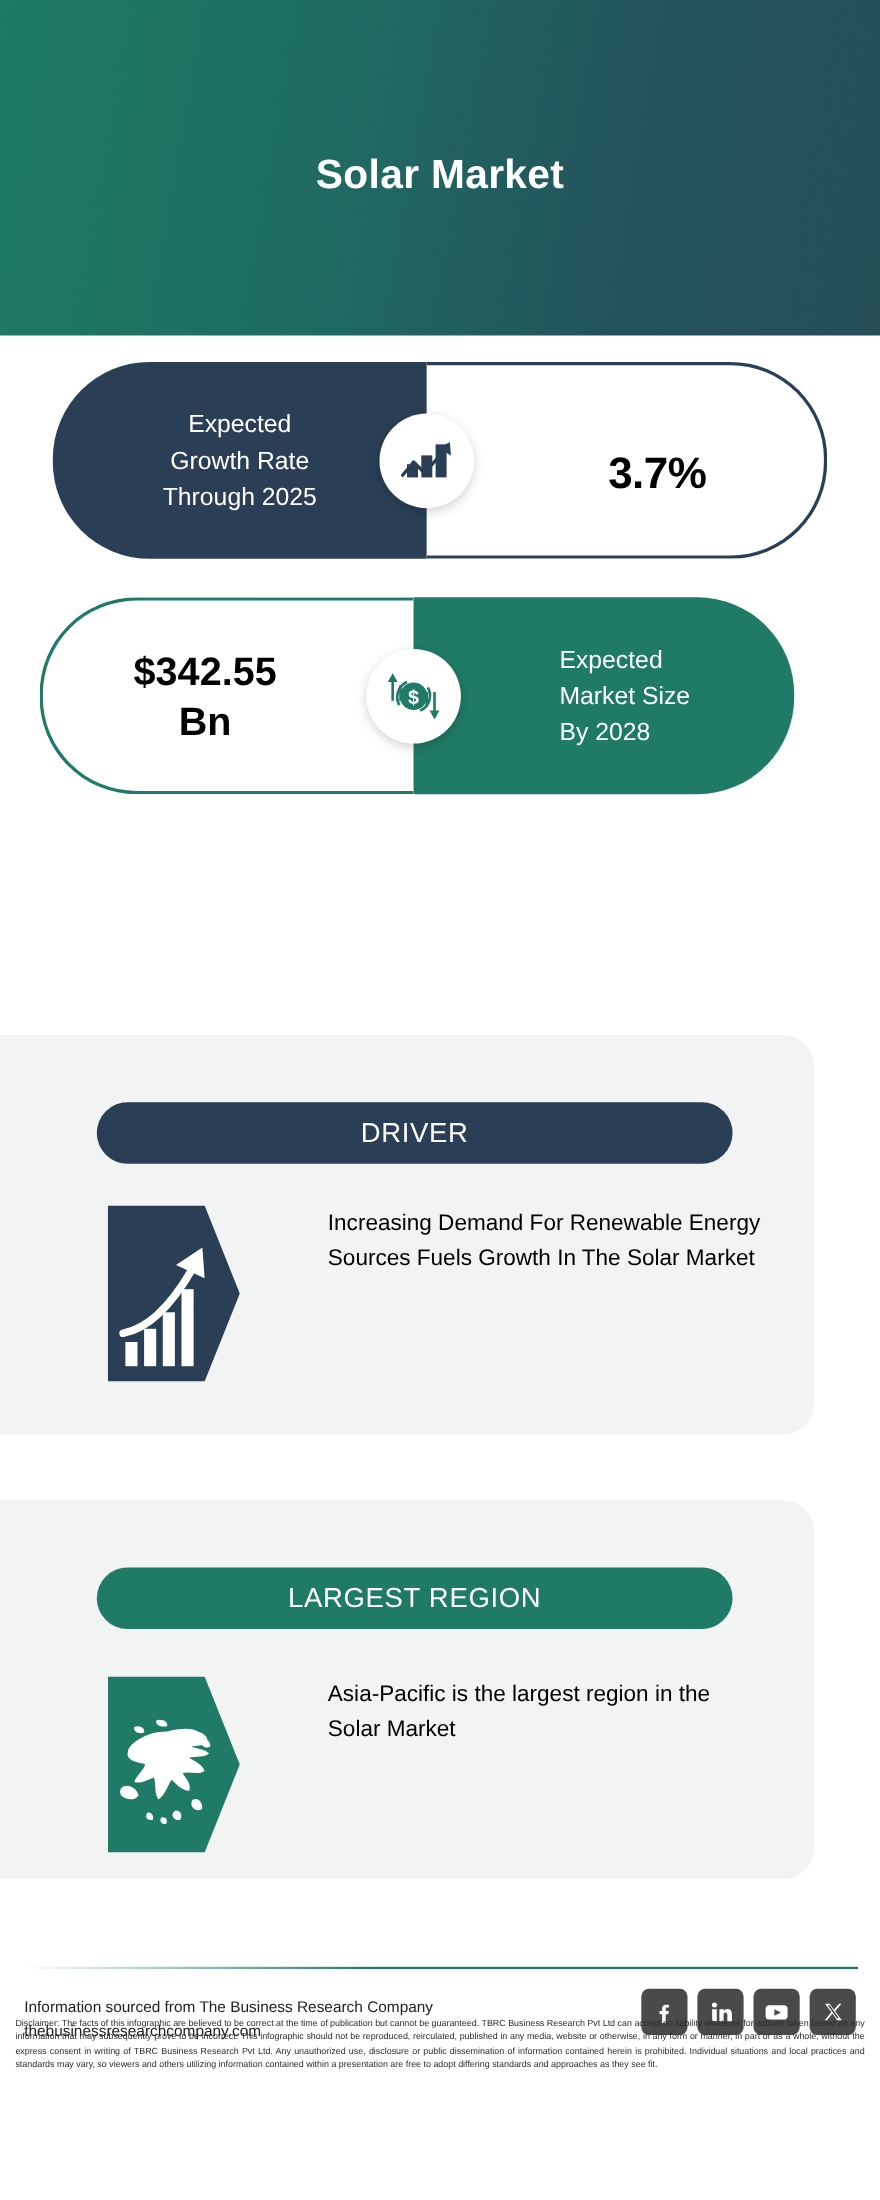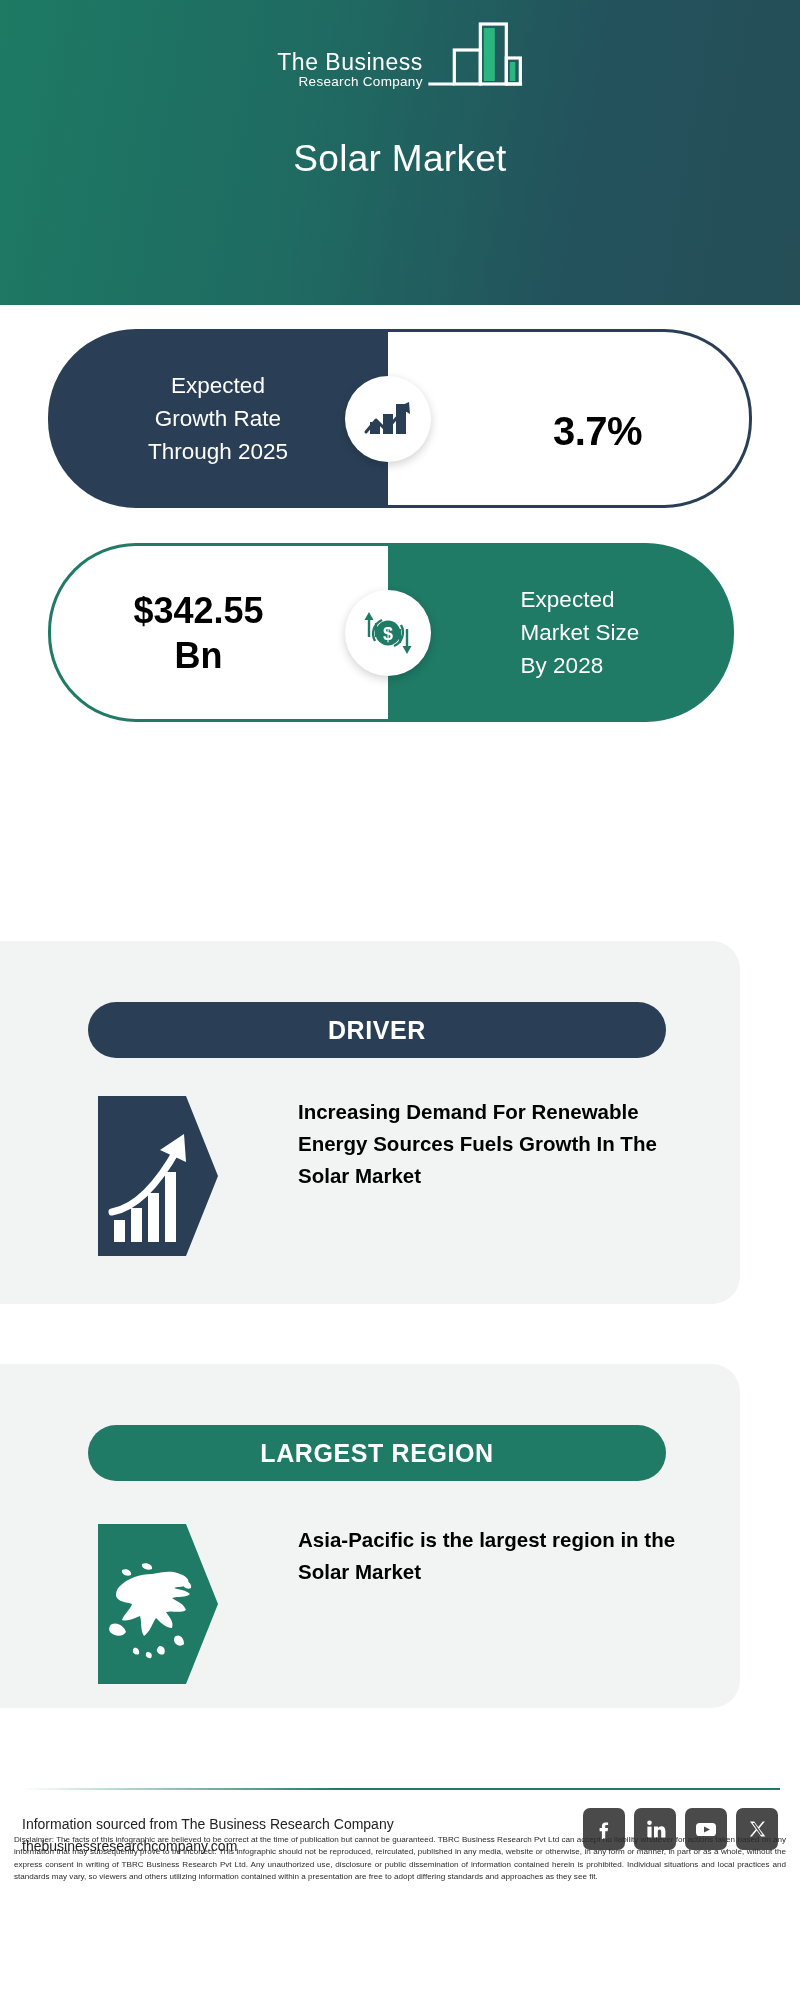--- a/index.html
+++ b/index.html
@@ -30,21 +30,21 @@
   }
   .logo-l2 {
     color:#ffffff; font-size:13.5px; letter-spacing:.3px;
     font-weight:300; line-height:1.2; white-space:nowrap;
   }
   .logo-mark { padding-bottom:8px; }
 
   .header-title {
     position:absolute; left:0; right:0; top:138px;
     text-align:center; color:#ffffff;
-    font-size:37px; font-weight:400; letter-spacing:.3px;
+    font-size:37px; font-weight:700; letter-spacing:.3px;
   }
 
   
   .stat1 {
     position:absolute; left:48px; top:329px;
     width:704px; height:179px;
   }
   .stat1-left {
     position:absolute; left:0; top:0;
     width:340px; height:179px;
@@ -73,21 +73,21 @@
     position:absolute; left:297px; top:47px;
     width:86px; height:86px; border-radius:50%;
     background:#ffffff;
     box-shadow:0 3px 10px rgba(0,0,0,.18);
     display:flex; align-items:center; justify-content:center;
     z-index:5;
   }
 
   
   .stat2 {
-    position:absolute; left:48px; top:543px;
+    position:absolute; left:36px; top:543px;
     width:686px; height:131px;
   }
   .stat2-left {
     position:absolute; left:0; top:0;
     width:340px; height:179px;
     background:#ffffff;
     border:3px solid #1f7a66;
     border-right:none;
     border-radius:88px 0 0 88px;
     display:flex; align-items:center; justify-content:center;
@@ -115,21 +115,20 @@
     display:flex; align-items:center; justify-content:center;
     z-index:5;
   }
 
   
   .panel {
     position:absolute; left:0;
     width:740px;
     background:#f2f3f3;
     border-radius:0 28px 28px 0;
-    font-weight:bold;
   }
   #panel-driver { top:941px; height:363px; }
   #panel-region { top:1364px; height:344px;padding-left:28px; }
 
   .pill {
     position:absolute; left:88px;
     height:56px; border-radius:28px;
     display:flex; align-items:center; justify-content:center;
     color:#ffffff; font-size:25px; letter-spacing:.6px;
   }
@@ -172,37 +171,20 @@
     position:absolute; left:14px; right:14px; top:1834px;
     font-size:8.1px; line-height:1.53; color:#2b2b2b;
     text-align:justify;
   }
 </style>
 </head>
 <body>
 
 <div class="header">
 
-  <div class="logo-wrap">
-    <div class="logo-text">
-      <div class="logo-l1">The Business</div>
-      <div class="logo-l2">Research Company</div>
-    </div>
-    <div class="logo-mark">
-      <svg width="96" height="68" viewBox="0 0 96 68">
-        <polyline points="2,64 2,64 28,64" fill="none" stroke="#ffffff" stroke-width="3.2"></polyline>
-        <rect x="28" y="30" width="26" height="34" fill="none" stroke="#ffffff" stroke-width="3.2"></rect>
-        <rect x="54" y="4" width="26" height="60" fill="none" stroke="#ffffff" stroke-width="3.2"></rect>
-        <rect x="80" y="38" width="14" height="26" fill="none" stroke="#ffffff" stroke-width="3.2"></rect>
-        <polyline points="80,64 96,64" fill="none" stroke="#ffffff" stroke-width="3.2"></polyline>
-        <rect x="57.5" y="8" width="11" height="53" fill="#2bb67f"></rect>
-        <rect x="83.5" y="42" width="5.5" height="19" fill="#2bb67f"></rect>
-      </svg>
-    </div>
-  </div>
 
   <div class="header-title">Solar Market</div>
 </div>
 
 <div class="stat1">
   <div class="stat1-left">
     <div class="stat1-left-text">
       <div>Expected</div>
       <div>Growth Rate</div>
       <div>Through 2025</div>

